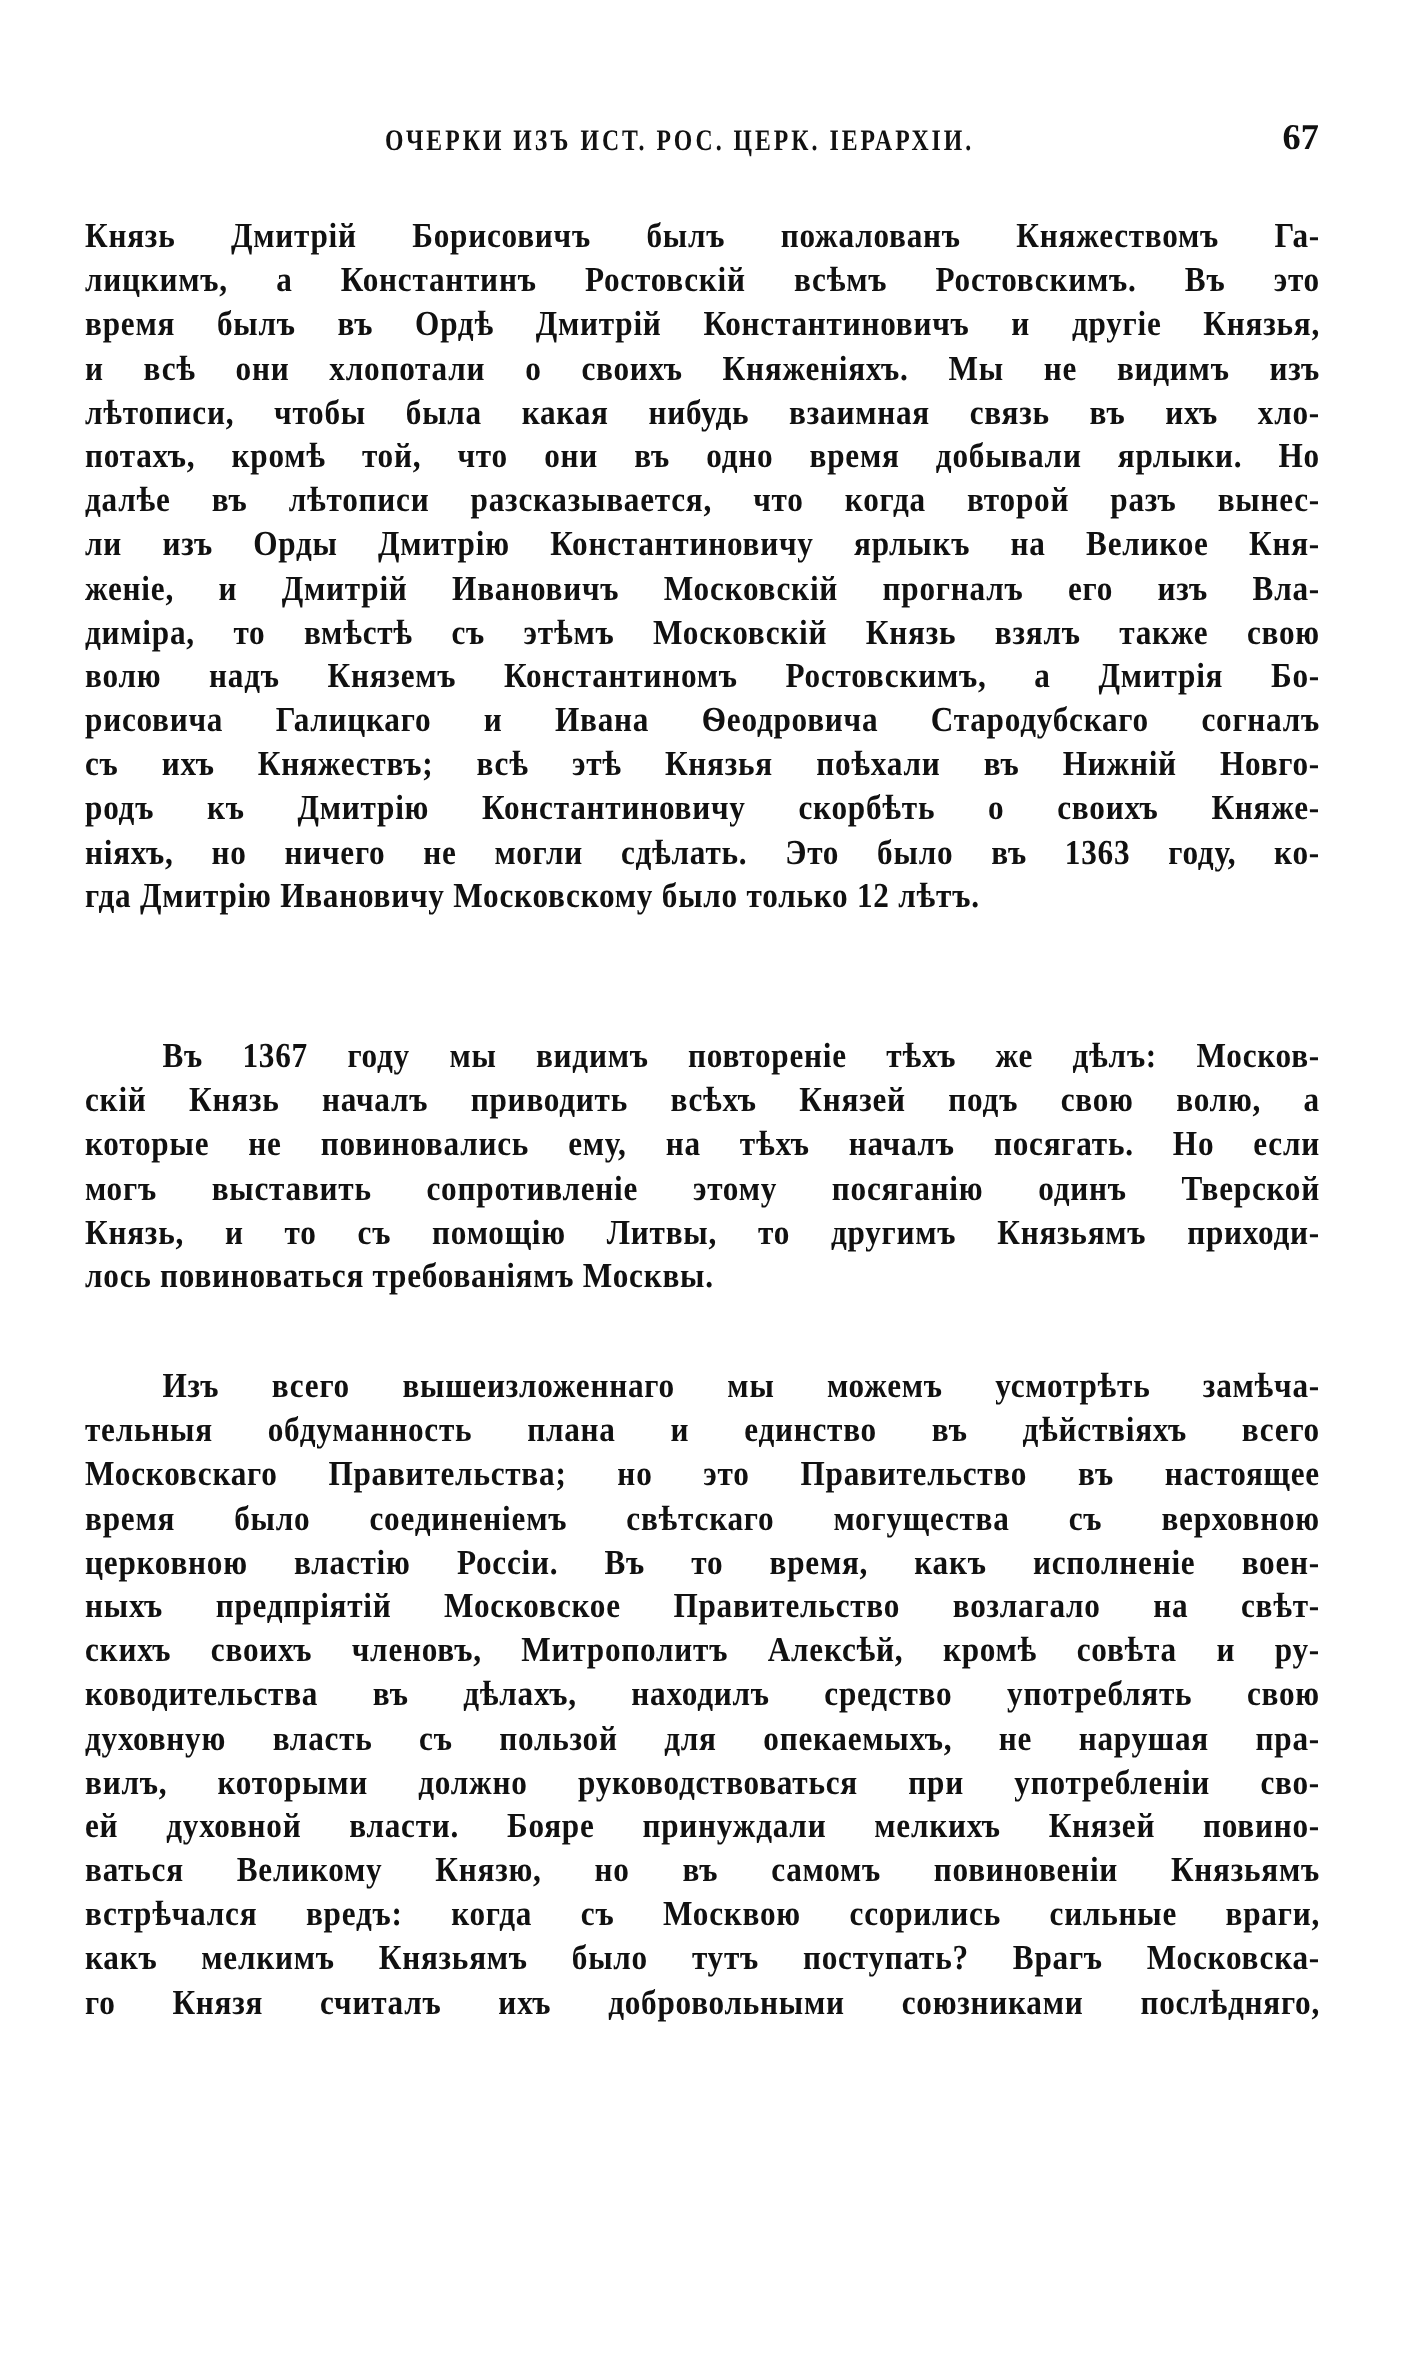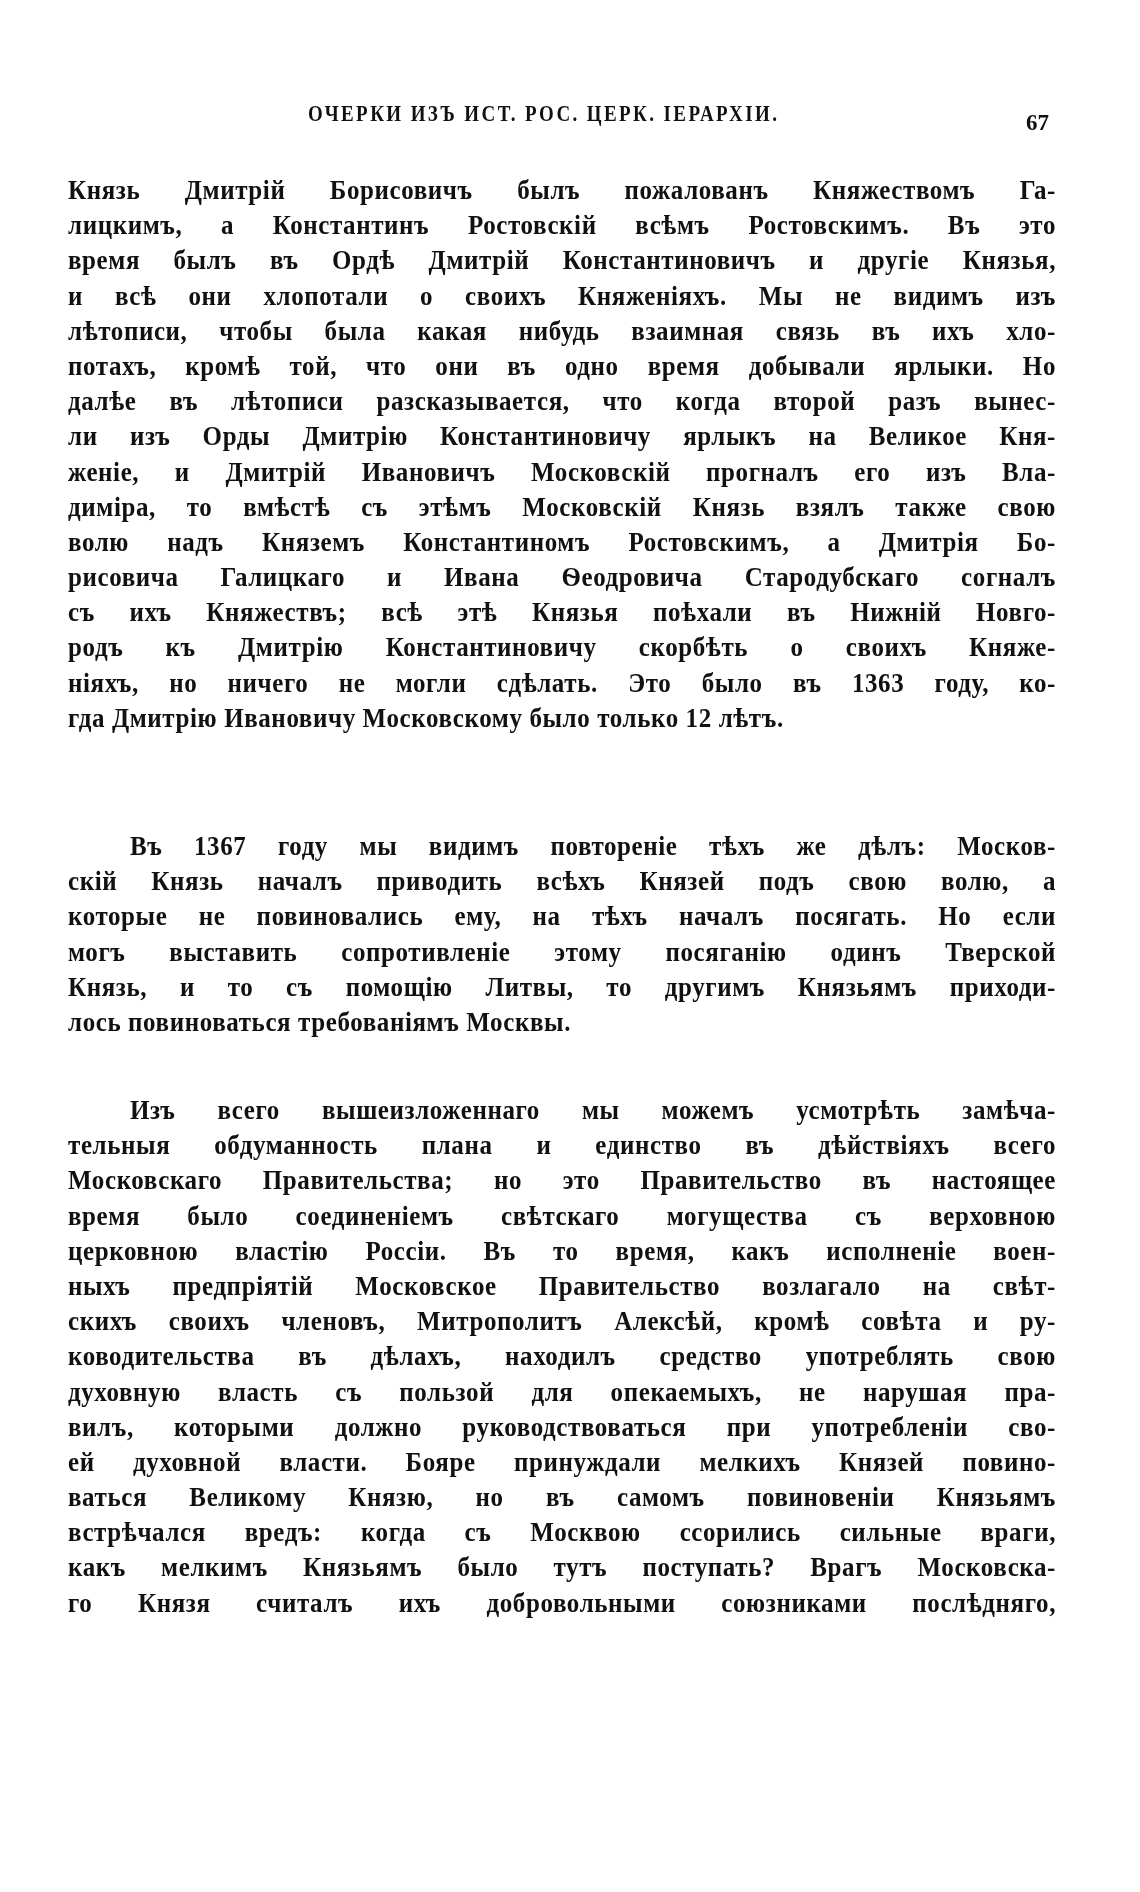--- a/index.html
+++ b/index.html
@@ -1,19 +1,19 @@
 <!DOCTYPE html>
 <html><head>
 <meta charset="utf-8">
 <style>
   html, body { margin:0; padding:0; background:#ffffff; }
   body { width:1140px; height:1892px; position:relative; overflow:hidden; color:#111; font-family:"DejaVu Serif", serif; }
   .header { position:absolute; top:100px; left:0; width:1088px; height:36px; }
   .running-title { position:absolute; left:308px; top:0; font-size:19px; letter-spacing:2.4px; font-family:"Liberation Serif", serif; font-weight:bold; transform:scaleY(1.25); transform-origin:top left; }
-  .page-number { position:absolute; left:1026px; top:-6px; font-size:23px; font-family:"Liberation Serif", serif; font-weight:bold;margin-top:16px; }
+  .page-number { position:absolute; left:1026px; top:-6px; font-size:29px; font-family:"Liberation Serif", serif; font-weight:bold; }
   .para { position:absolute; left:68px; width:988px; }
   .line { height:35.2px; line-height:35.2px; font-size:25px; font-family:"Liberation Serif", serif; font-weight:bold; text-align:justify; text-align-last:justify; white-space:nowrap; overflow:visible; letter-spacing:0.6px; transform:scaleY(1.12); transform-origin:center; }
   .line.last { text-align-last:left; }
   .line.indent { padding-left:62px; }
   #para-1 { top:172px; }
   #para-2 { top:828px; }
   #para-3 { top:1092px; }
 </style>
 </head>
 <body>

